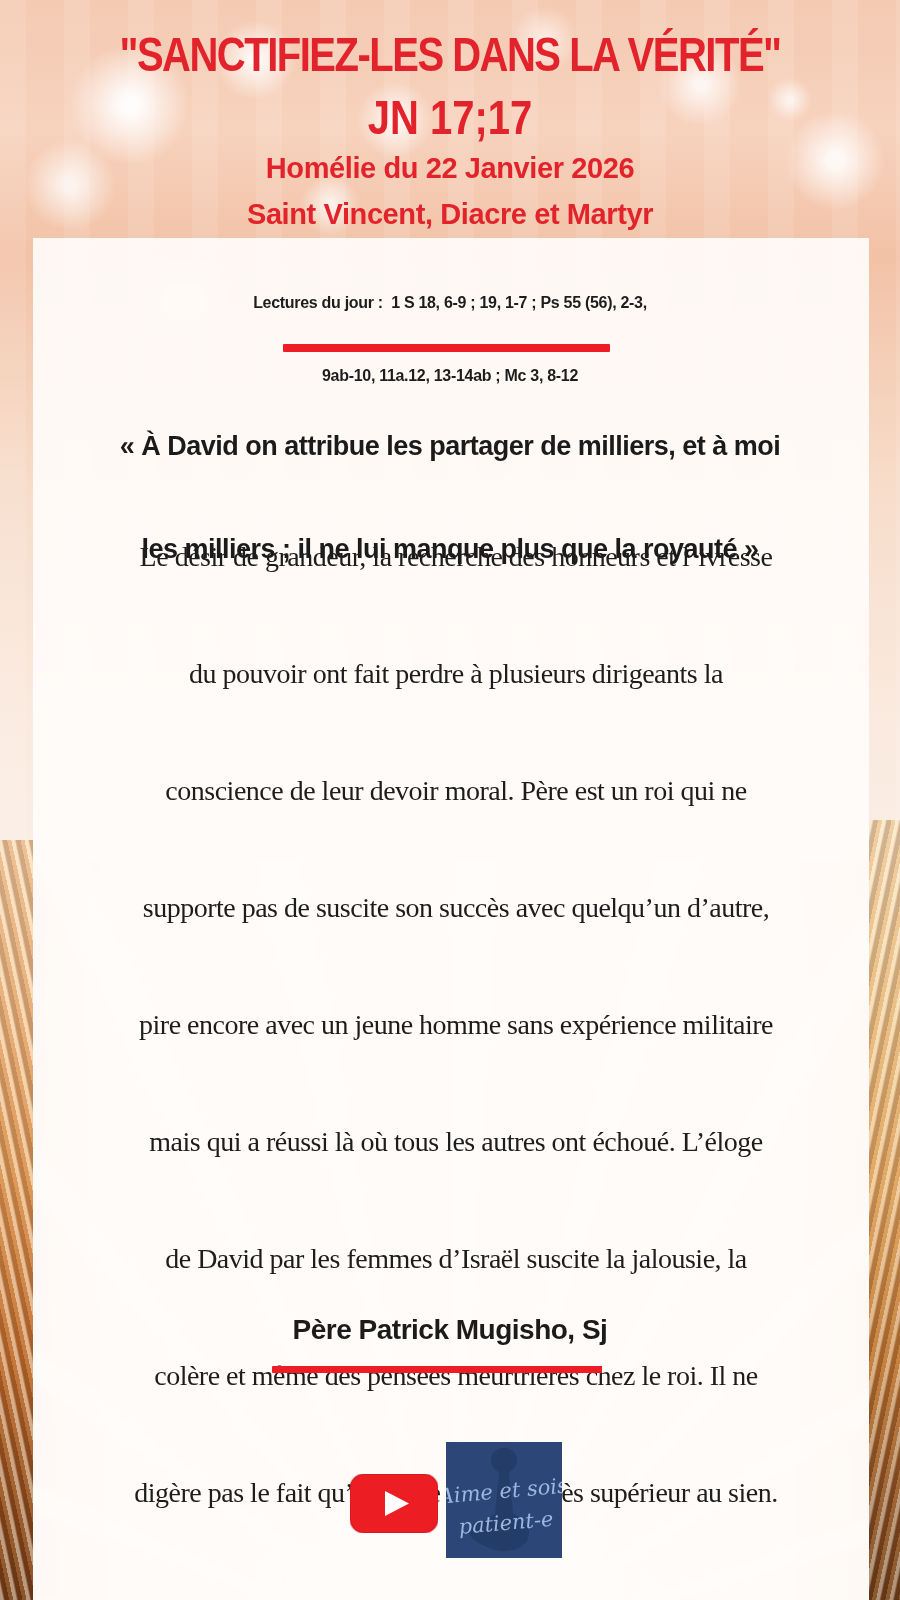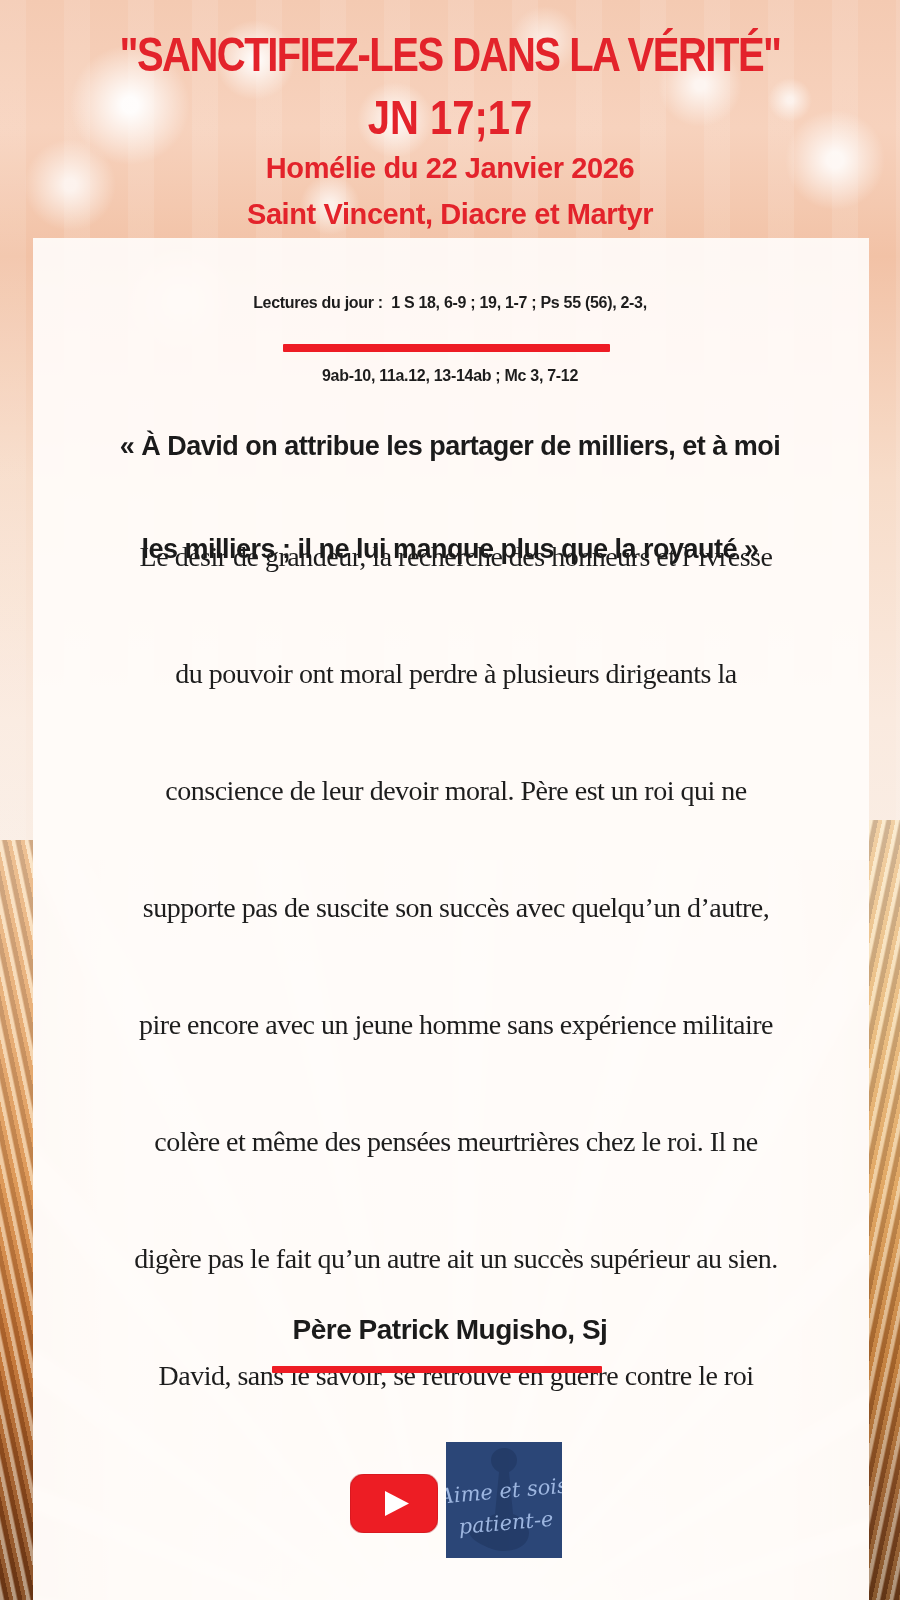--- a/index.html
+++ b/index.html
@@ -94,36 +94,38 @@
 
 <div class="panel"></div>
 
 <div class="txt title title-l1">"SANCTIFIEZ-LES DANS LA VÉRITÉ"</div>
 <div class="txt title title-l2">JN 17;17</div>
 <div class="txt subtitle sub-1">Homélie du 22 Janvier 2026</div>
 <div class="txt subtitle sub-2">Saint Vincent, Diacre et Martyr</div>
 
 <div class="txt lectures">
   <div class="line">Lectures du jour :  1 S 18, 6-9 ; 19, 1-7 ; Ps 55 (56), 2-3,</div>
-  <div class="line">9ab-10, 11a.12, 13-14ab ; Mc 3, 7-12</div>
+  <div class="line">9ab-10, 11a.12, 13-14ab ; Mc 3, 8-12</div>
 </div>
 
 <div class="divider divider-top"></div>
 
 <div class="txt quote">
   <div class="line">« À David on attribue les partager de milliers, et à moi</div>
   <div class="line">les milliers ; il ne lui manque plus que la royauté »</div>
 </div>
 
 <div class="txt bodytext">
   <div class="line">Le désir de grandeur, la recherche des honneurs et l’ivresse</div>
-  <div class="line">du pouvoir ont moral perdre à plusieurs dirigeants la</div>
+  <div class="line">du pouvoir ont fait perdre à plusieurs dirigeants la</div>
   <div class="line">conscience de leur devoir moral. Père est un roi qui ne</div>
   <div class="line">supporte pas de suscite son succès avec quelqu’un d’autre,</div>
   <div class="line">pire encore avec un jeune homme sans expérience militaire</div>
+  <div class="line">mais qui a réussi là où tous les autres ont échoué. L’éloge</div>
+  <div class="line">de David par les femmes d’Israël suscite la jalousie, la</div>
   <div class="line">colère et même des pensées meurtrières chez le roi. Il ne</div>
   <div class="line">digère pas le fait qu’un autre ait un succès supérieur au sien.</div>
   <div class="line">David, sans le savoir, se retrouve en guerre contre le roi</div>
   
   
   
   
   
   
 </div>

